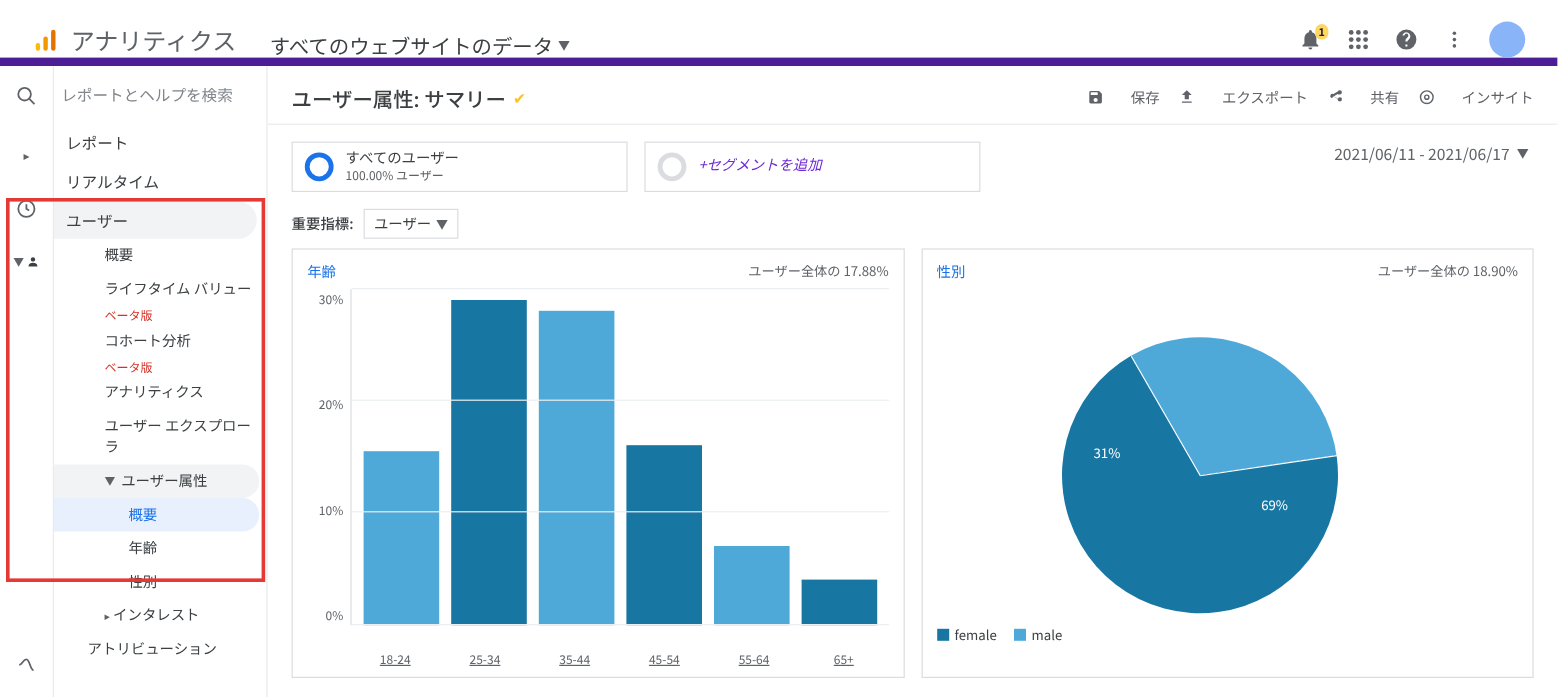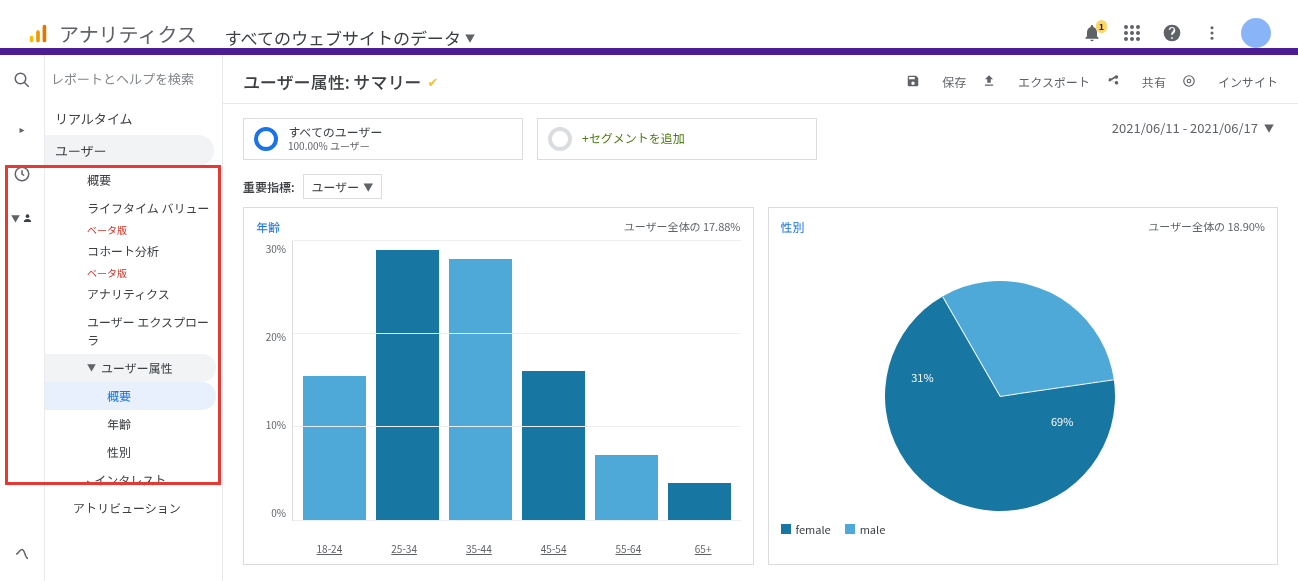--- a/index.html
+++ b/index.html
@@ -163,20 +163,23 @@
       <svg width="18" height="18" viewBox="0 0 24 24" fill="none" stroke="#5f6368" stroke-width="2">
           <path d="M4 12c4 0 4-6 8-6s4 12 8 12"></path>
         </svg>
     </div>
   </div>
 
   <div class="sidebar">
     <div class="red-box"></div>
     <div class="search-ph">レポートとヘルプを検索</div>
     <div class="sb-item top">
+        <span>レポート</span>
+      </div>
+    <div class="sb-item top">
         <span>リアルタイム</span>
       </div>
     <div class="sb-user-head">
       <span>ユーザー</span>
     </div>
     <div class="sb-sub">概要</div>
     <div class="sb-sub">ライフタイム バリュー</div>
     <div class="beta">ベータ版</div>
     <div class="sb-sub">コホート分析</div>
     <div class="beta">ベータ版</div>
@@ -231,21 +234,21 @@
     <div class="seg-row">
       <div class="seg-box">
         <div class="seg-circle"></div>
         <div class="seg-text">
           <div>すべてのユーザー</div>
           <div class="sub">100.00% ユーザー</div>
         </div>
       </div>
       <div class="seg-box">
         <div class="seg-circle gray"></div>
-        <div class="seg-text" style="color:#4d7c0f;">+セグメントを追加</div>
+        <div class="seg-text" style="color:#6d28d9;font-style:italic;">+セグメントを追加</div>
       </div>
       <div class="date-range">
         <span>2021/06/11 - 2021/06/17</span>
         <span class="caret">▼</span>
       </div>
     </div>
 
     <div class="metric-row">
       <span style="font-weight:500;">重要指標:</span>
       <div class="metric-select">

